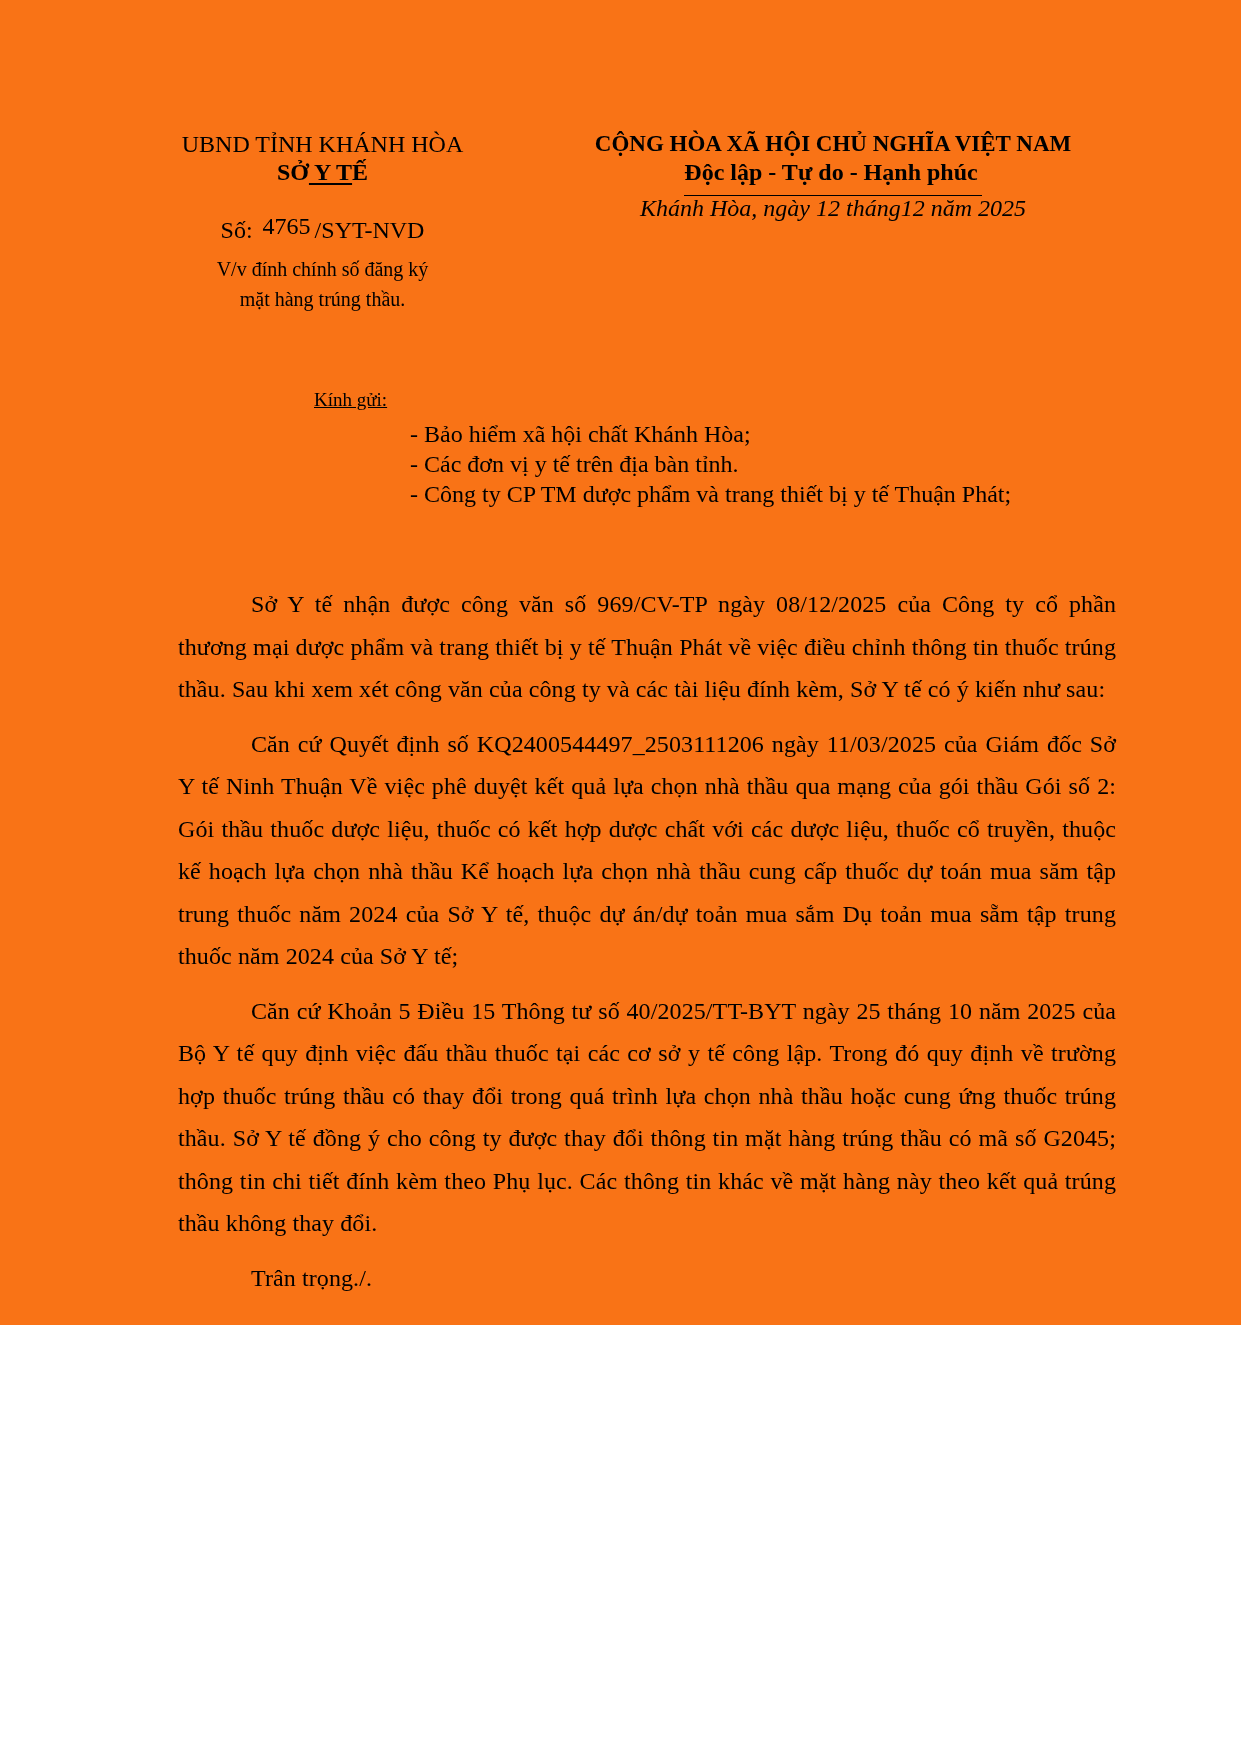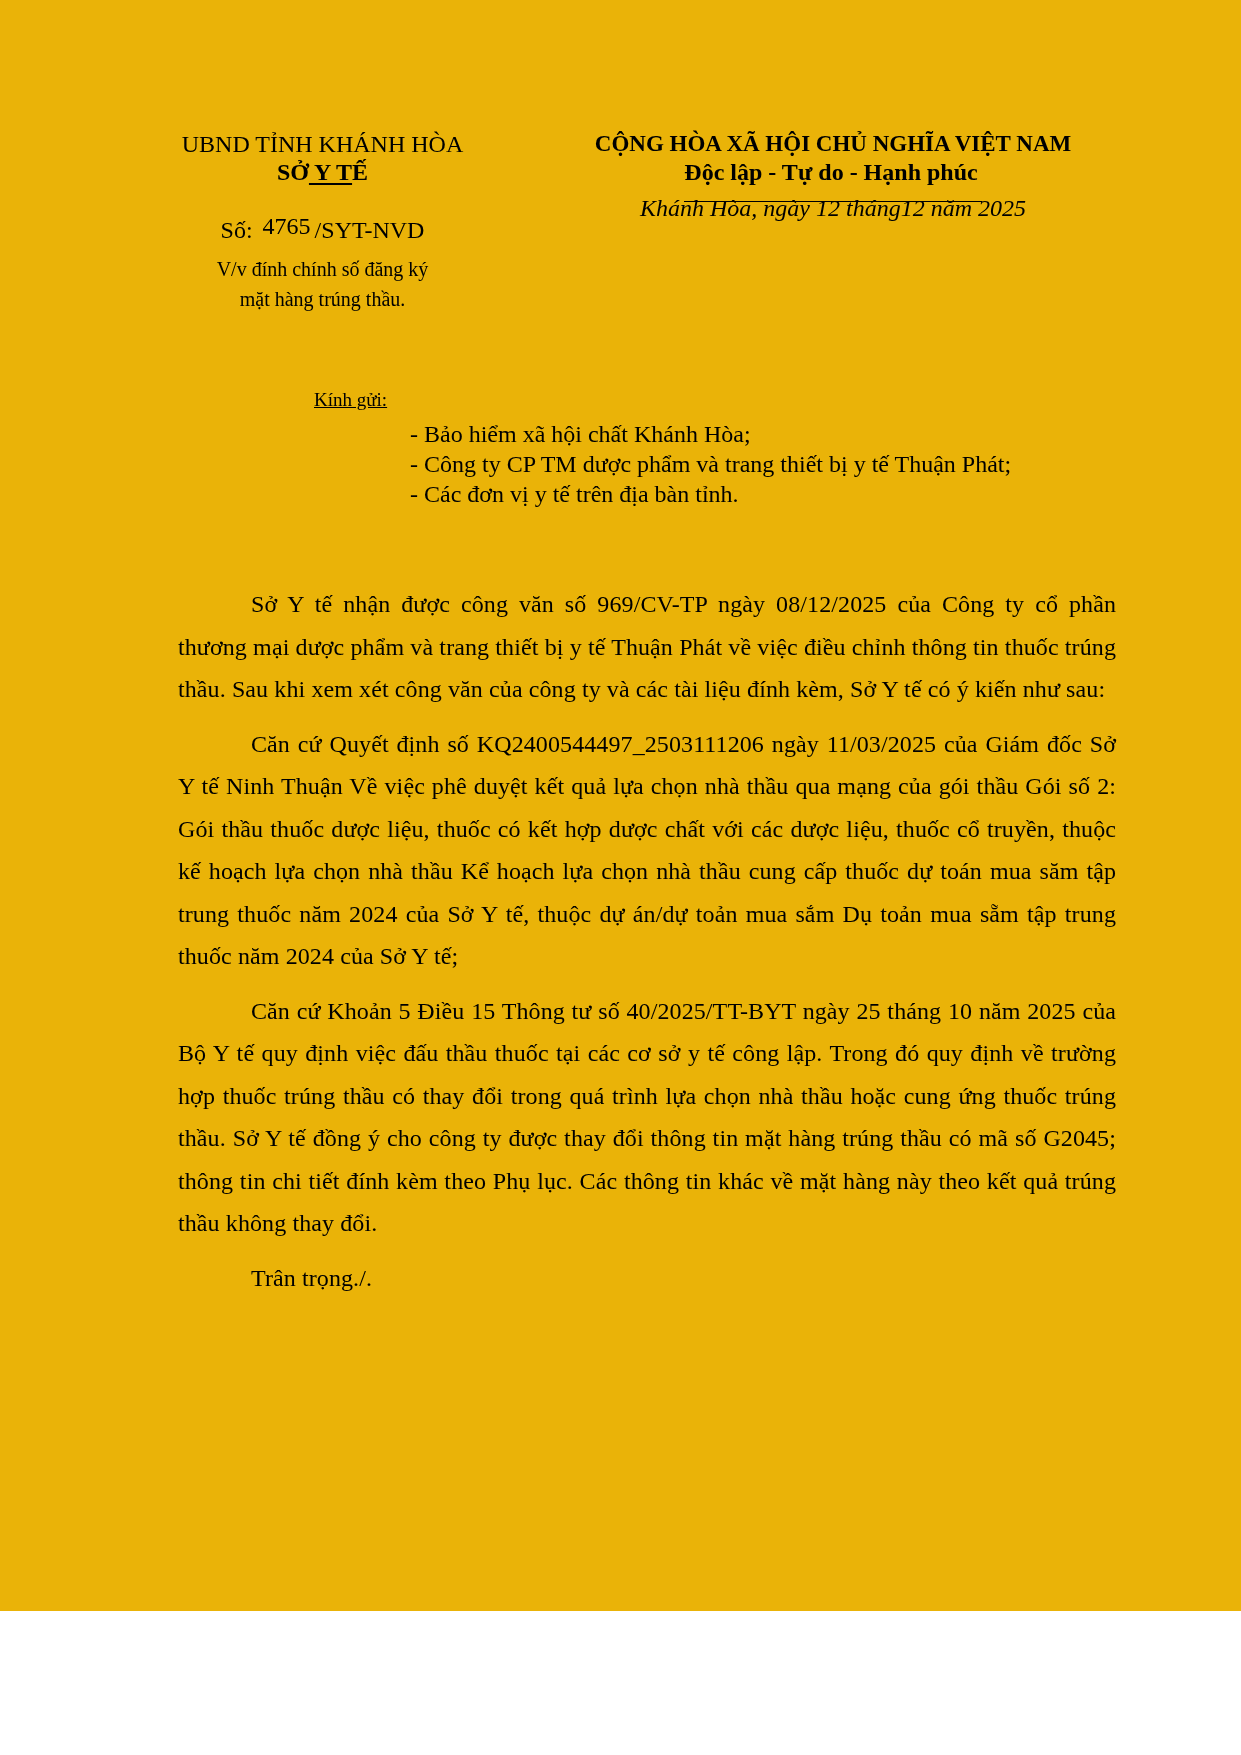--- a/index.html
+++ b/index.html
@@ -12,22 +12,22 @@
       height: 1755px;
       position: relative;
       overflow: hidden;
       font-family: "Liberation Serif", "DejaVu Serif", serif;
       color: #000000;
     }
     .page {
       position: absolute;
       left: 0; top: 0;
       width: 1241px;
-      height: 1611px;
-      background: #eab308;
+      height: 1325px;
+      background: #f97316;
     }
 
     
     .hdr-left {
       position: absolute;
       left: 150px;
       top: 130px;
       width: 345px;
       text-align: center;
     }
@@ -79,21 +79,21 @@
       white-space: nowrap;
     }
     .hdr-right .motto {
       font-size: 24px;
       line-height: 28px;
       font-weight: bold;
       white-space: nowrap;
     }
     .hdr-right .motto span {
       border-bottom: 1.5px solid #000;
-      padding-bottom: 16px;
+      padding-bottom: 10px;
       padding-right: 4px;
       font-family: Liberation Serif, serif;
     }
     .hdr-right .place-date {
       margin-top: 8px;
       font-size: 24px;
       line-height: 28px;
       font-style: italic;
       white-space: nowrap;
     }
@@ -163,22 +163,22 @@
   <div class="hdr-right">
     <div class="nation">CỘNG HÒA XÃ HỘI CHỦ NGHĨA VIỆT NAM</div>
     <div class="motto"><span>Độc lập - Tự do - Hạnh phúc</span></div>
     <div class="place-date">Khánh Hòa, ngày 12  tháng12 năm 2025</div>
   </div>
 
   <div class="recipients">
     <div class="label">Kính gửi:</div>
     <ul>
       <li>- Bảo hiểm xã hội chất Khánh Hòa;</li>
+      <li>- Các đơn vị y tế trên địa bàn tỉnh.</li>
       <li>- Công ty CP TM dược phẩm và trang thiết bị y tế Thuận Phát;</li>
-      <li>- Các đơn vị y tế trên địa bàn tỉnh.</li>
     </ul>
   </div>
 
   <div class="body">
     <p>Sở Y tế nhận được công văn số 969/CV-TP ngày 08/12/2025 của Công ty cổ phần thương mại dược phẩm và trang thiết bị y tế Thuận Phát về việc điều chỉnh thông tin thuốc trúng thầu. Sau khi xem xét công văn của công ty và các tài liệu đính kèm, Sở Y tế có ý kiến như sau:</p>
     <p>Căn cứ Quyết định số KQ2400544497_2503111206 ngày 11/03/2025 của Giám đốc Sở Y tế Ninh Thuận Về việc phê duyệt kết quả lựa chọn nhà thầu qua mạng của gói thầu Gói số 2: Gói thầu thuốc dược liệu, thuốc có kết hợp dược chất với các dược liệu, thuốc cổ truyền, thuộc kế hoạch lựa chọn nhà thầu Kể hoạch lựa chọn nhà thầu cung cấp thuốc dự toán mua săm tập trung thuốc năm 2024 của Sở Y tế, thuộc dự án/dự toản mua sắm Dụ toản mua sẵm tập trung thuốc năm 2024 của Sở Y tế;</p>
     <p>Căn cứ Khoản 5 Điều 15 Thông tư số 40/2025/TT-BYT ngày 25 tháng 10 năm 2025 của Bộ Y tế quy định việc đấu thầu thuốc tại các cơ sở y tế công lập. Trong đó quy định về trường hợp thuốc trúng thầu có thay đổi trong quá trình lựa chọn nhà thầu hoặc cung ứng thuốc trúng thầu. Sở Y tế đồng ý cho công ty được thay đổi thông tin mặt hàng trúng thầu có mã số G2045; thông tin chi tiết đính kèm theo Phụ lục. Các thông tin khác về mặt hàng này theo kết quả trúng thầu không thay đổi.</p>
     <p class="closing">Trân trọng./.</p>
   </div>
 

